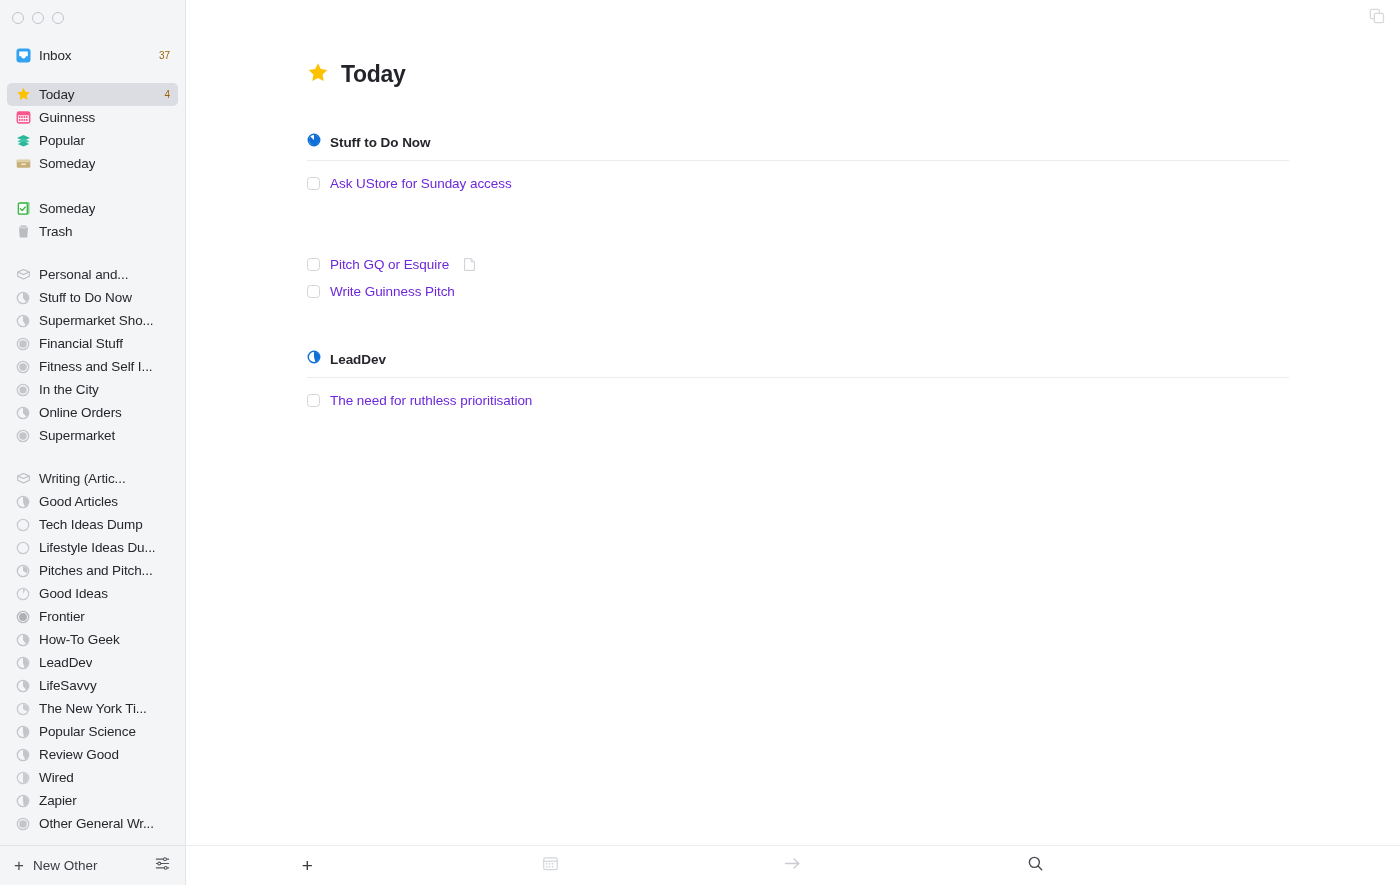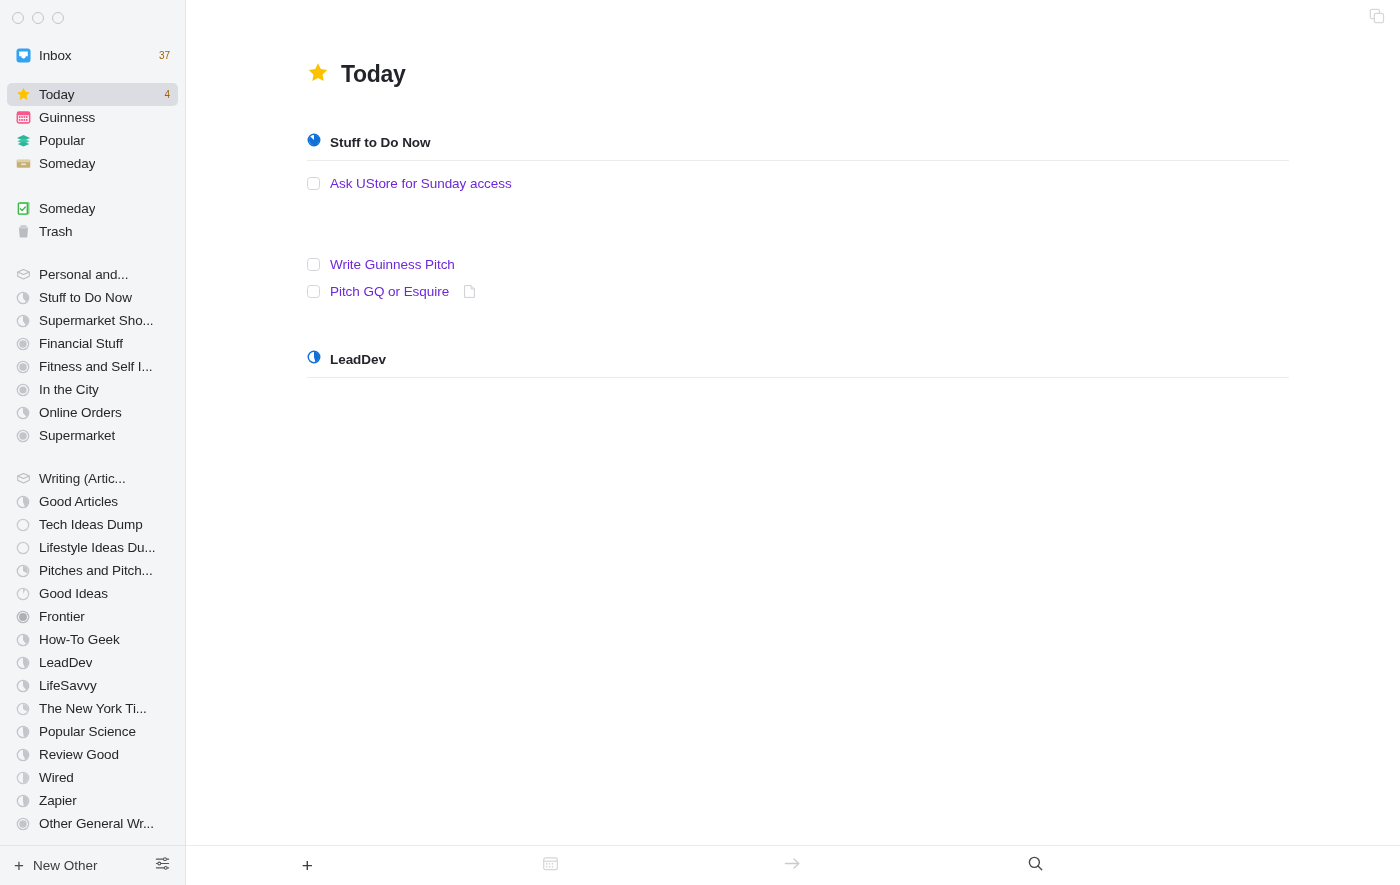--- a/index.html
+++ b/index.html
@@ -595,44 +595,50 @@
               <span class="cbox"></span>
               <span class="ttext">Ask UStore for Sunday access</span>
             </div>
           </div>
         </div>
 
         <div class="group">
           <div class="todos">
             <div class="todo">
               <span class="cbox"></span>
-              <span class="ttext">Write Guinness Pitch</span>
-            </div>
-            <div class="todo">
-              <span class="cbox"></span>
               <span class="ttext">Pitch GQ or Esquire</span>
               <span class="note-ic">
                 <svg width="11" height="13" viewBox="0 0 11 13">
                   <path d="M0.6 0.6h6.5l3.3 3.3v8.5H0.6z" fill="#ffffff" stroke="#cdcfd4" stroke-width="1"></path>
                   <path d="M7.1 0.6v3.3h3.3" fill="none" stroke="#cdcfd4" stroke-width="1"></path>
                 </svg>
               </span>
+            </div>
+            <div class="todo">
+              <span class="cbox"></span>
+              <span class="ttext">Write Guinness Pitch</span>
             </div>
           </div>
         </div>
 
         <div class="group">
           <div class="group-head">
             <span>
               <svg width="14" height="14" viewBox="0 0 16 16">
                   <circle cx="8" cy="8" r="6.6" fill="none" stroke="#1070d8" stroke-width="1.6"></circle>
                   <path d="M8 8 L8 2.1 A5.9 5.9 0 0 1 9.5 13.7 Z" fill="#1070d8"></path>
                 </svg>
             </span>
             <span class="gtitle">LeadDev</span>
+          </div>
+          <div class="todos">
+            <div class="todo">
+              <span class="cbox"></span>
+              <span class="ttext">The need for ruthless prioritisation</span>
+            </div>
           </div>
         </div>
 
       </div>
     </div>
 
     <div class="main-bottom">
       <div class="tb-btn">
         <span class="plus-big">+</span>
       </div>

